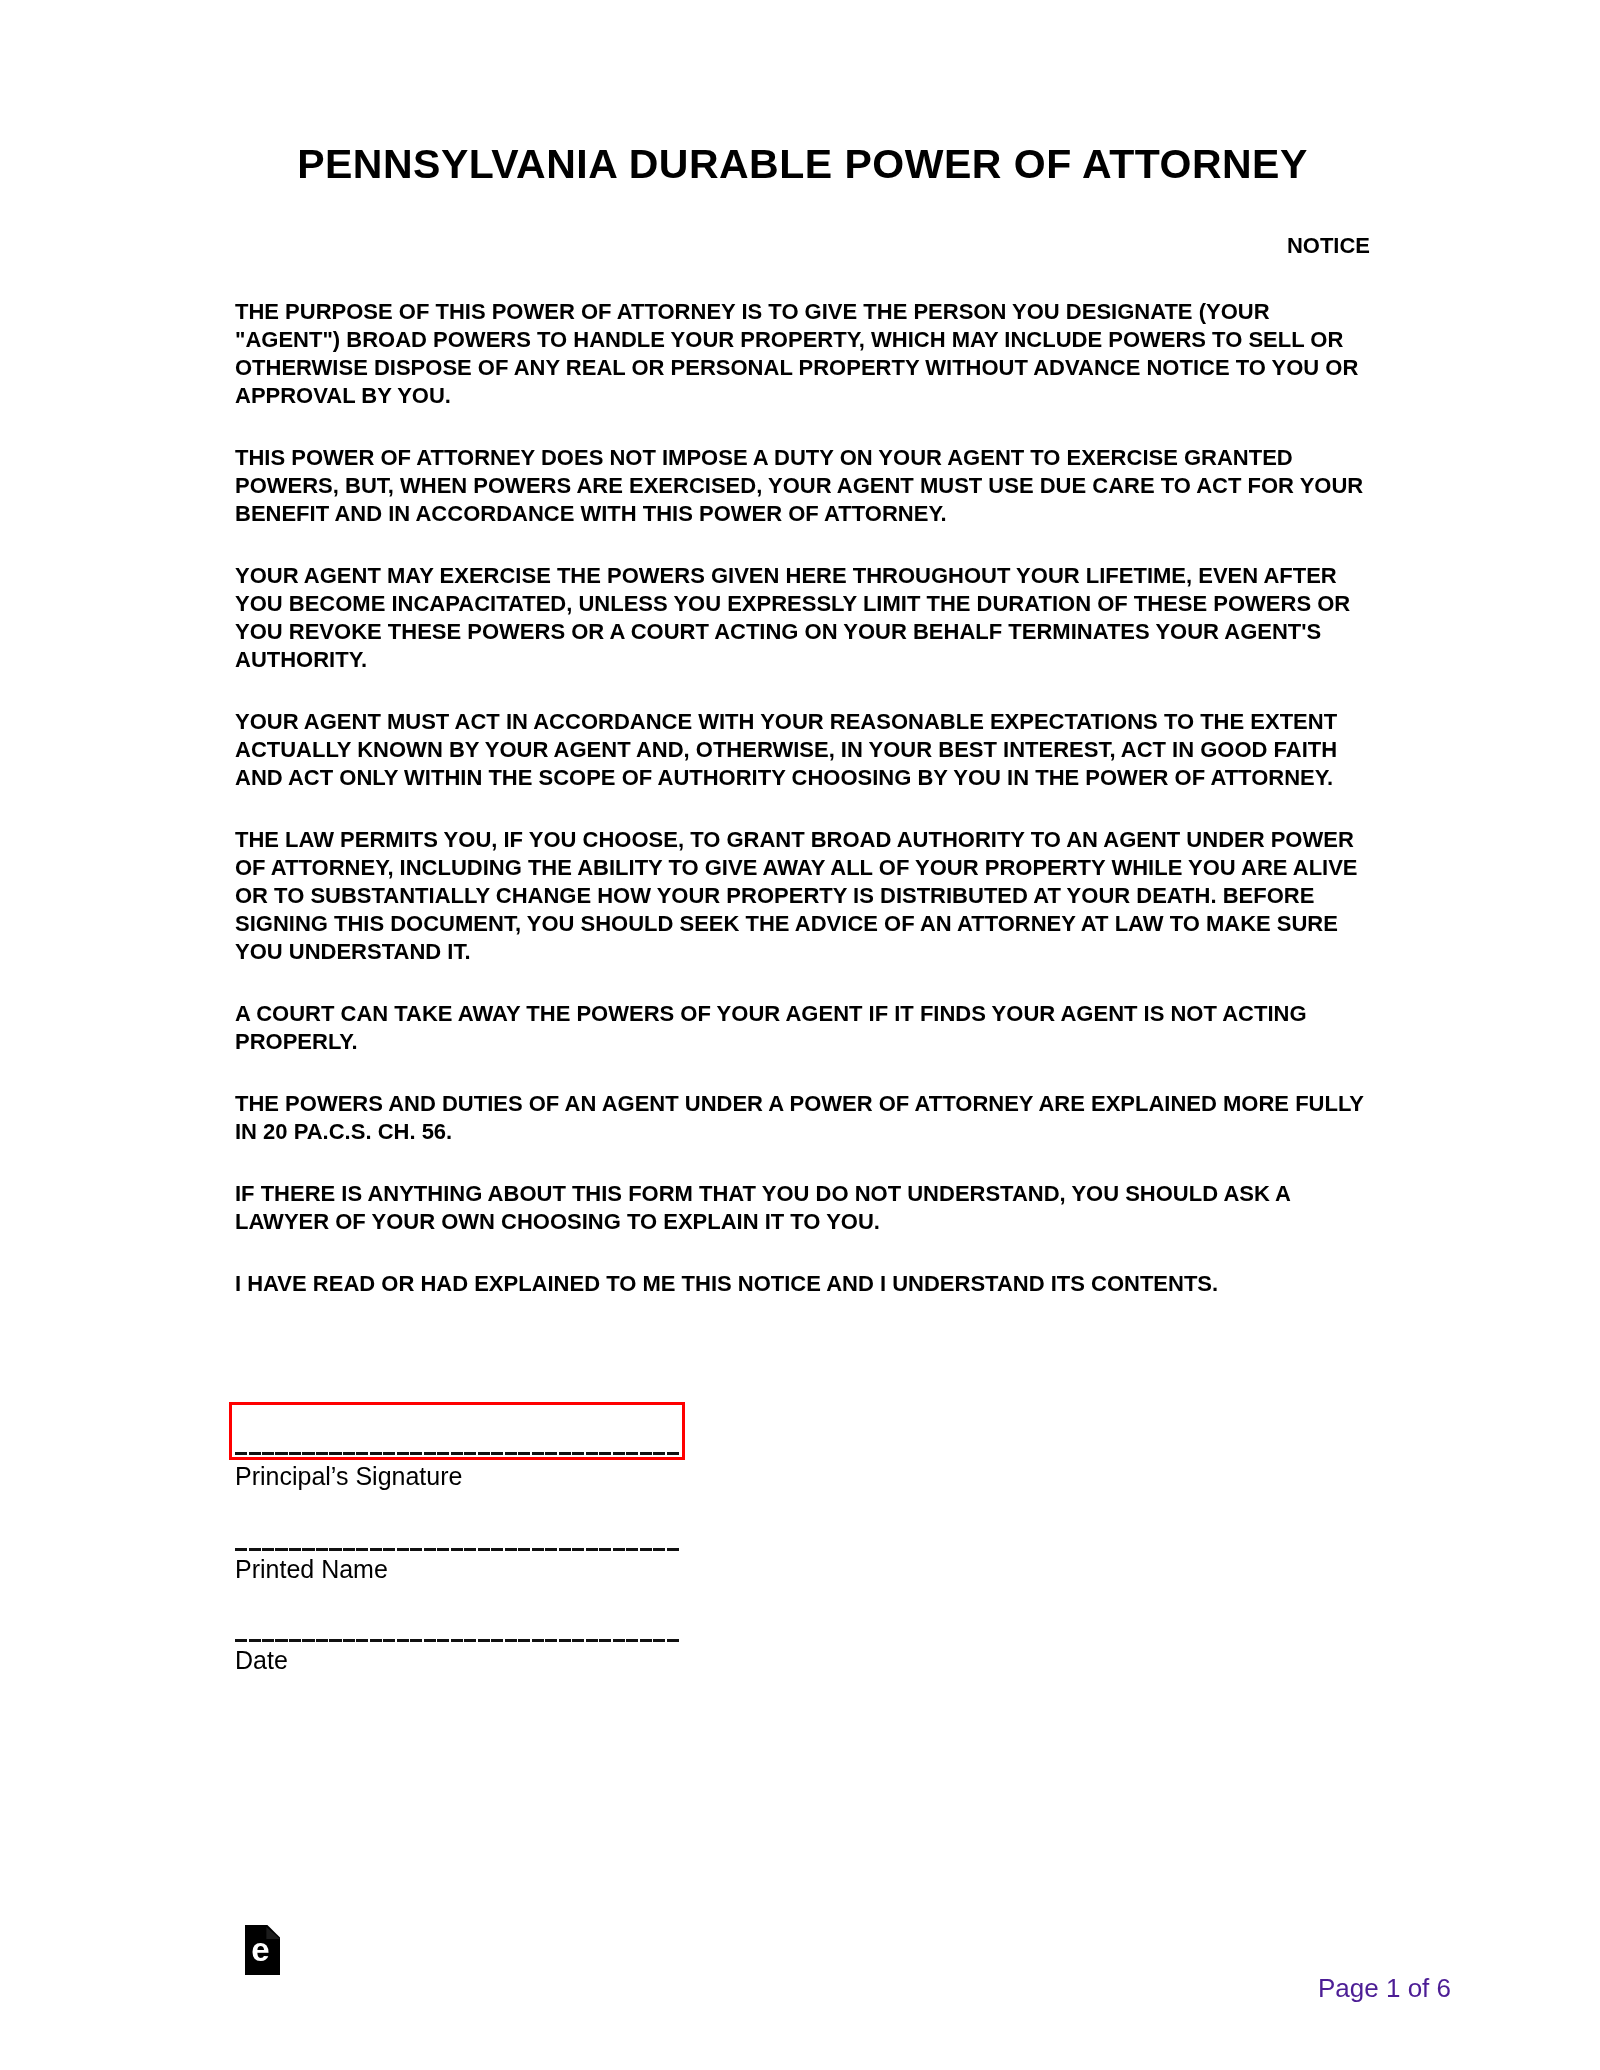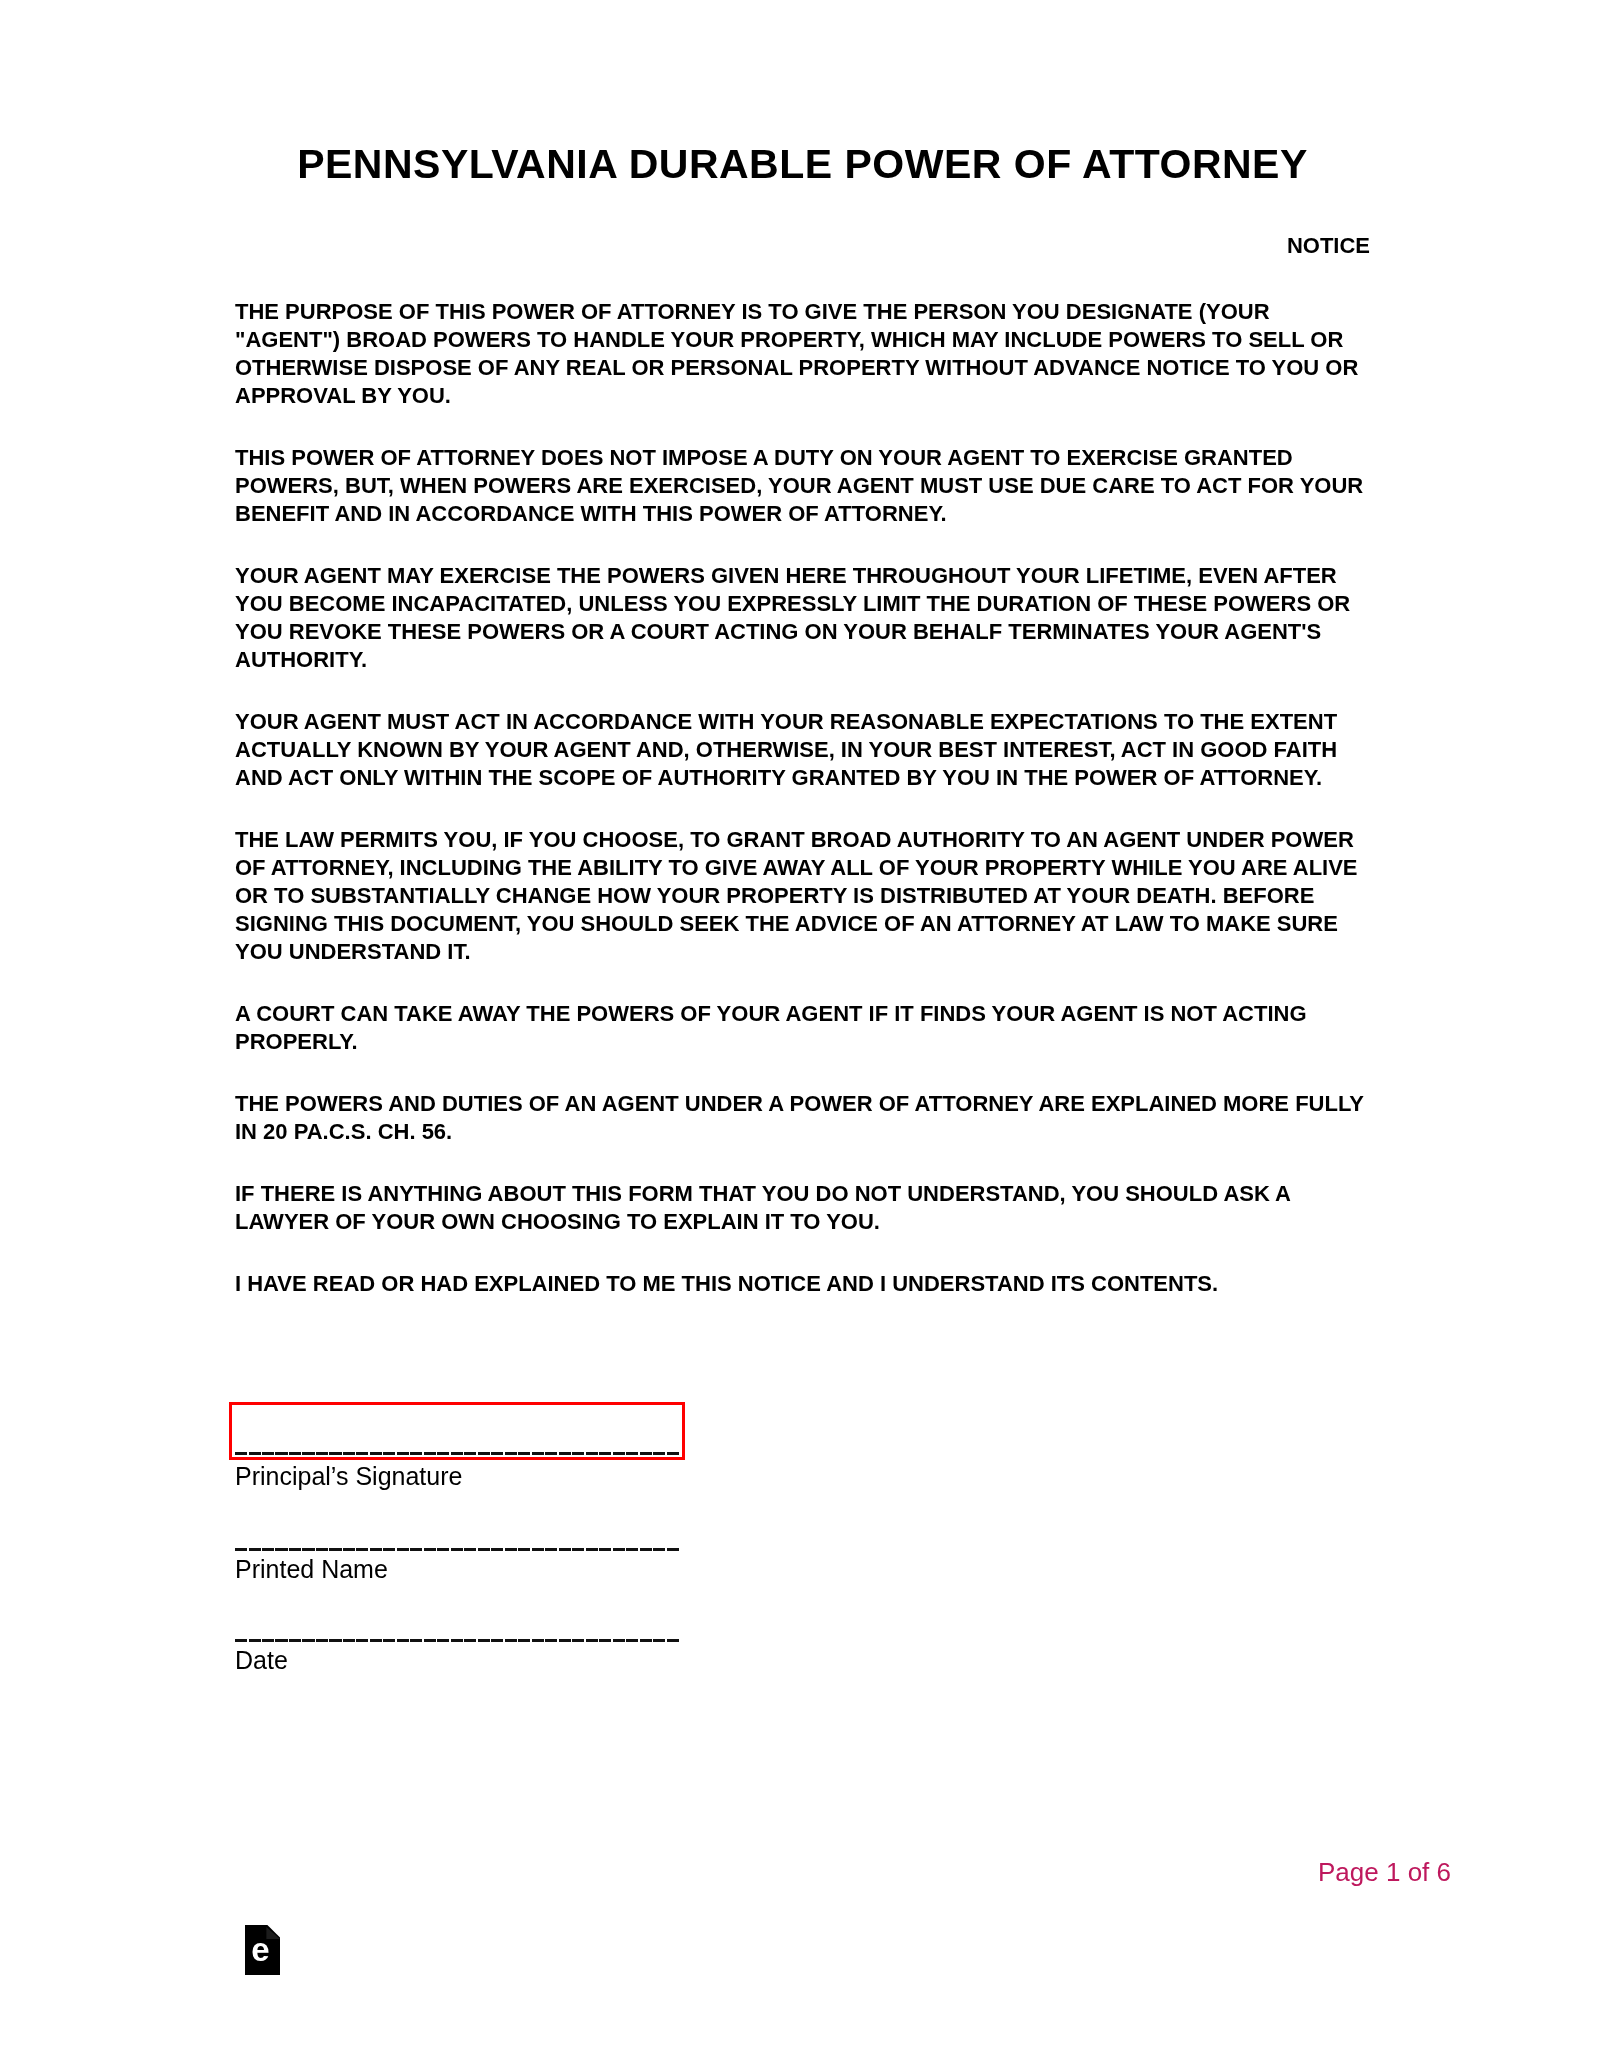--- a/index.html
+++ b/index.html
@@ -114,43 +114,43 @@
     text-align: center;
     color: #ffffff;
     font-size: 33px;
     line-height: 36px;
     font-weight: bold;
     font-family: "Liberation Sans", sans-serif;
   }
   .page-indicator {
     position: absolute;
     left: 1318px;
-    top: 1857px;
+    top: 1973px;
     font-size: 26px;
     line-height: 30px;
     font-weight: normal;
-    color: #be185d;
+    color: #4c1d95;
     white-space: nowrap;
   }
 </style>
 </head>
 <body>
 
 <div class="page">
   <div class="content">
     <h1 class="doc-title">PENNSYLVANIA DURABLE POWER OF ATTORNEY</h1>
 
 
     <div class="notice-heading">NOTICE</div>
 
     <div class="body-copy">
       <p>THE PURPOSE OF THIS POWER OF ATTORNEY IS TO GIVE THE PERSON YOU DESIGNATE (YOUR "AGENT") BROAD POWERS TO HANDLE YOUR PROPERTY, WHICH MAY INCLUDE POWERS TO SELL OR OTHERWISE DISPOSE OF ANY REAL OR PERSONAL PROPERTY WITHOUT ADVANCE NOTICE TO YOU OR APPROVAL BY YOU.</p>
       <p>THIS POWER OF ATTORNEY DOES NOT IMPOSE A DUTY ON YOUR AGENT TO EXERCISE GRANTED POWERS, BUT, WHEN POWERS ARE EXERCISED, YOUR AGENT MUST USE DUE CARE TO ACT FOR YOUR BENEFIT AND IN ACCORDANCE WITH THIS POWER OF ATTORNEY.</p>
       <p>YOUR AGENT MAY EXERCISE THE POWERS GIVEN HERE THROUGHOUT YOUR LIFETIME, EVEN AFTER YOU BECOME INCAPACITATED, UNLESS YOU EXPRESSLY LIMIT THE DURATION OF THESE POWERS OR YOU REVOKE THESE POWERS OR A COURT ACTING ON YOUR BEHALF TERMINATES YOUR AGENT'S AUTHORITY.</p>
-      <p>YOUR AGENT MUST ACT IN ACCORDANCE WITH YOUR REASONABLE EXPECTATIONS TO THE EXTENT ACTUALLY KNOWN BY YOUR AGENT AND, OTHERWISE, IN YOUR BEST INTEREST, ACT IN GOOD FAITH AND ACT ONLY WITHIN THE SCOPE OF AUTHORITY GRANTED BY YOU IN THE POWER OF ATTORNEY.</p>
+      <p>YOUR AGENT MUST ACT IN ACCORDANCE WITH YOUR REASONABLE EXPECTATIONS TO THE EXTENT ACTUALLY KNOWN BY YOUR AGENT AND, OTHERWISE, IN YOUR BEST INTEREST, ACT IN GOOD FAITH AND ACT ONLY WITHIN THE SCOPE OF AUTHORITY CHOOSING BY YOU IN THE POWER OF ATTORNEY.</p>
       <p>THE LAW PERMITS YOU, IF YOU CHOOSE, TO GRANT BROAD AUTHORITY TO AN AGENT UNDER POWER OF ATTORNEY, INCLUDING THE ABILITY TO GIVE AWAY ALL OF YOUR PROPERTY WHILE YOU ARE ALIVE OR TO SUBSTANTIALLY CHANGE HOW YOUR PROPERTY IS DISTRIBUTED AT YOUR DEATH. BEFORE SIGNING THIS DOCUMENT, YOU SHOULD SEEK THE ADVICE OF AN ATTORNEY AT LAW TO MAKE SURE YOU UNDERSTAND IT.</p>
       <p>A COURT CAN TAKE AWAY THE POWERS OF YOUR AGENT IF IT FINDS YOUR AGENT IS NOT ACTING PROPERLY.</p>
       <p>THE POWERS AND DUTIES OF AN AGENT UNDER A POWER OF ATTORNEY ARE EXPLAINED MORE FULLY IN 20 PA.C.S. CH. 56.</p>
       <p>IF THERE IS ANYTHING ABOUT THIS FORM THAT YOU DO NOT UNDERSTAND, YOU SHOULD ASK A LAWYER OF YOUR OWN CHOOSING TO EXPLAIN IT TO YOU.</p>
       <p>I HAVE READ OR HAD EXPLAINED TO ME THIS NOTICE AND I UNDERSTAND ITS CONTENTS.</p>
     </div>
   </div>
 
   <div class="sig-box" id="sig-highlight-box" style="border-color: rgb(255, 0, 0);"></div>
   <div class="fill-line sig"></div>

